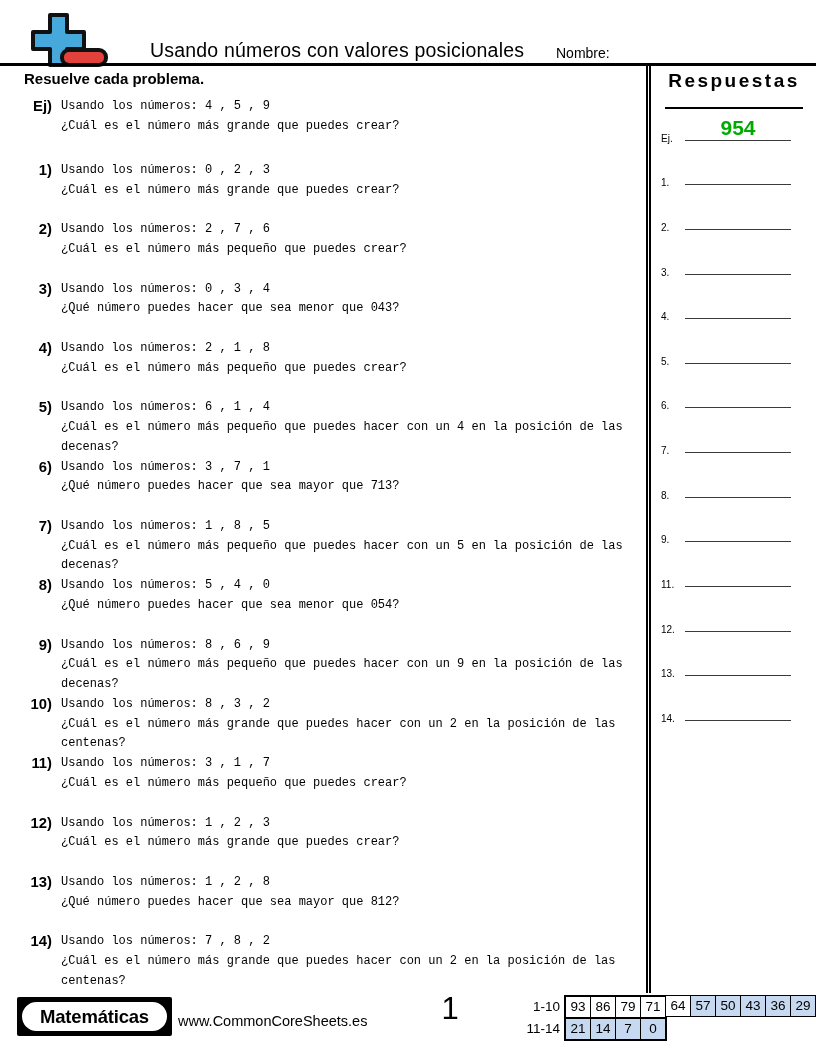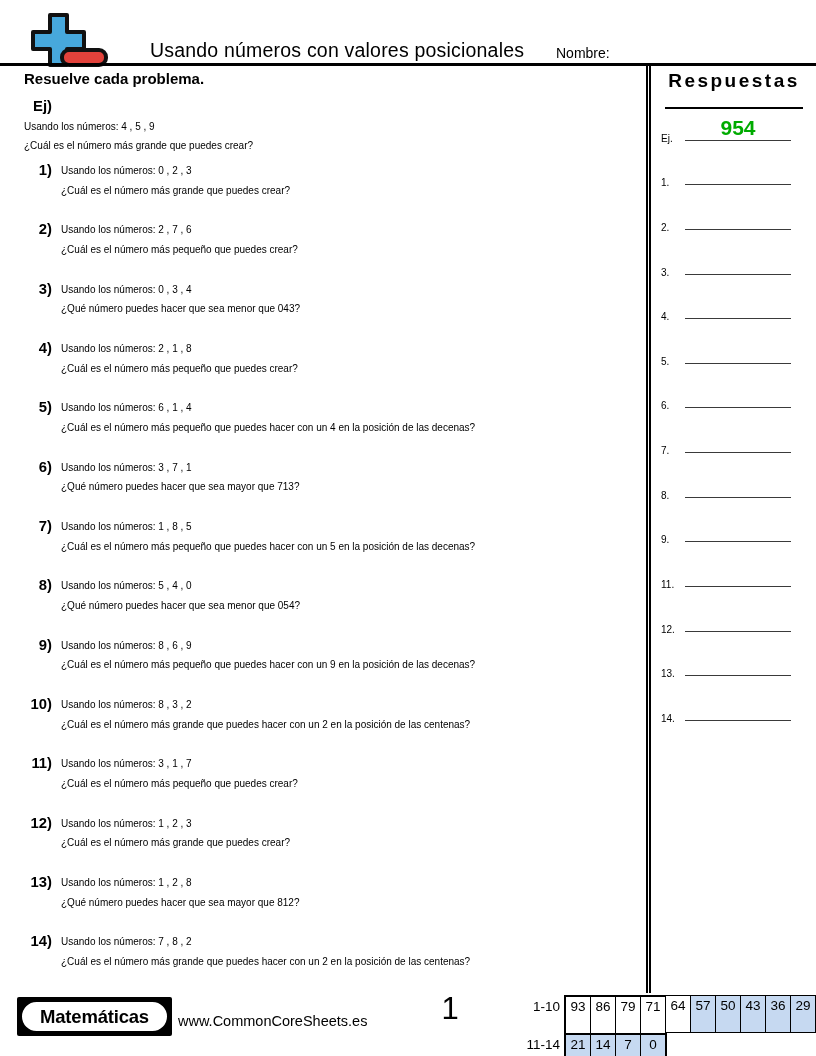--- a/index.html
+++ b/index.html
@@ -13,23 +13,23 @@
   .logo-plus{fill:var(--logo-blue,#47a8dc); stroke:#111; stroke-width:4; stroke-linejoin:round;}
   .logo-minus{fill:var(--logo-red,#e2423b); stroke:#111; stroke-width:4;}
   .page-title{position:absolute; left:150px; top:39px; font-size:19.5px; letter-spacing:0.2px;}
   .name-label{position:absolute; left:556px; top:45px; font-size:14px;}
   .header-rule{position:absolute; left:0; top:63px; width:816px; height:3px; background:#000;}
   .instructions{position:absolute; left:24px; top:70px; font-size:15px; font-weight:bold;}
 
   
   .problems{position:absolute; left:24px; top:97px; width:620px;}
   .problem{display:flex; height:59.35px; overflow:visible;}
-  .problem:first-child{margin-bottom:4.6px;flex-direction:column;}
+  .problem:first-child{margin-bottom:4.6px;}
   .p-num{flex:none; width:28px; text-align:right; font-weight:bold; font-size:14.8px; line-height:19.6px; margin-right:9px;}
-  .p-body{flex:none; width:585px; font-size:10px; line-height:19.6px;}
+  .p-body{flex:none; width:585px; font-size:12px; line-height:19.6px;font-family:Liberation Mono, monospace;}
 
   
   .answers-sep{position:absolute; left:646px; top:64px; height:929px; width:5px;
     border-left:2px solid #000; border-right:2px solid #000; box-sizing:border-box;}
   .answers-head{position:absolute; left:656px; top:70px; width:156px; text-align:center;}
   .answers-head span{display:inline-block; font-weight:bold; font-size:19px; letter-spacing:2.5px;
     border-bottom:2.5px solid #000; padding:0 3px 15px 3px;}
   .answers-list{position:absolute; left:656px; top:103px; width:160px;}
   .answer-row{position:relative; height:44.65px;}
   .answer-num{position:absolute; left:5px; bottom:4px; font-size:10px;}
@@ -45,21 +45,21 @@
     font-weight:bold; font-size:18.5px; letter-spacing:-0.2px;}
   .website{position:absolute; left:178px; top:1013px; font-size:14.5px;}
   .page-number{position:absolute; left:400px; top:991px; width:100px; text-align:center; font-size:31px;}
   .score-table{position:absolute; left:526px; top:995px;}
   .score-row{display:flex; align-items:stretch;}
   .score-row + .score-row{margin-top:-2px;}
   .score-label{flex:none; width:34px; text-align:right; padding-right:4px; font-size:13.5px; line-height:23px;}
   .cell-group{display:inline-flex; border:1.5px solid #000; background:#fff; align-self:flex-start;}
   .cell-group.strong{border-width:2px;}
   .cell-group + .cell-group{margin-left:-2px;}
-  .score-cell{display:inline-block; width:24px; height:36px; line-height:20px; text-align:center;
+  .score-cell{display:inline-block; width:24px; height:20px; line-height:20px; text-align:center;
     font-size:13.5px; border-left:1px solid #000;}
   .score-cell:first-child{border-left:none;}
   .score-cell.hl{background:var(--score-highlight,#c6d9f1);}
 </style>
 </head>
 <body>
 
 <div class="page">
 
   <svg class="logo" width="88" height="56" viewBox="0 0 88 56">

